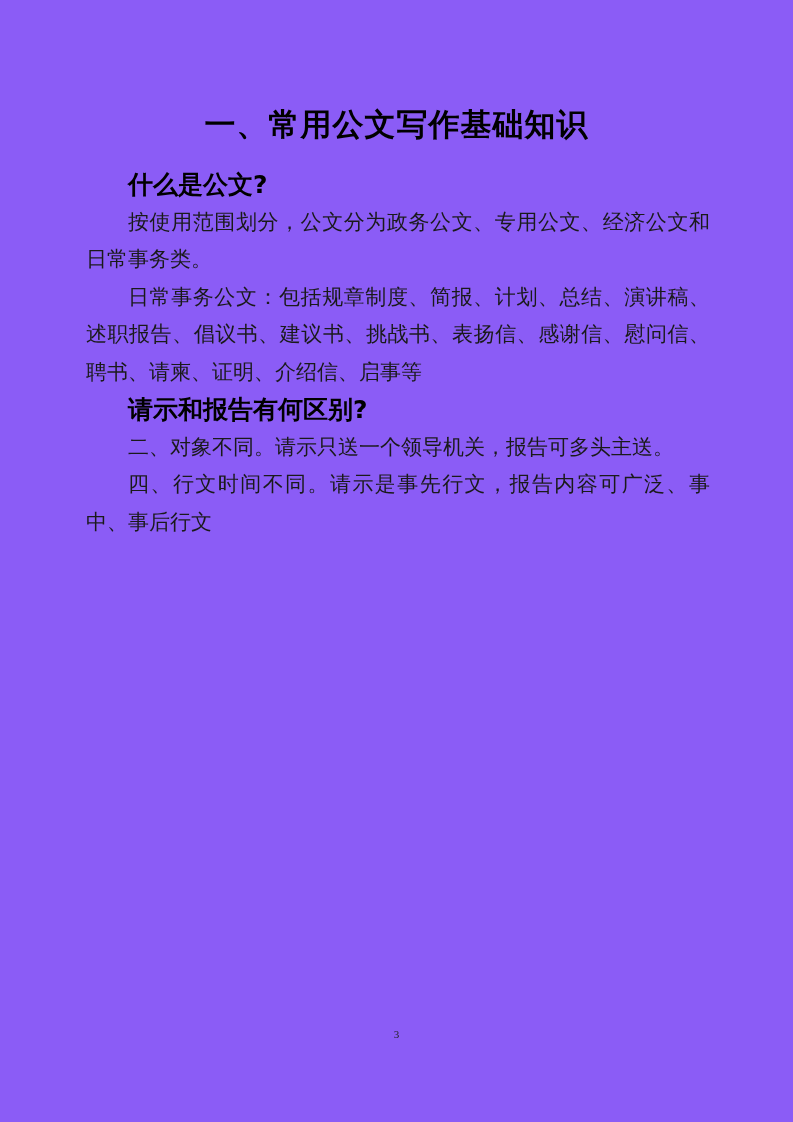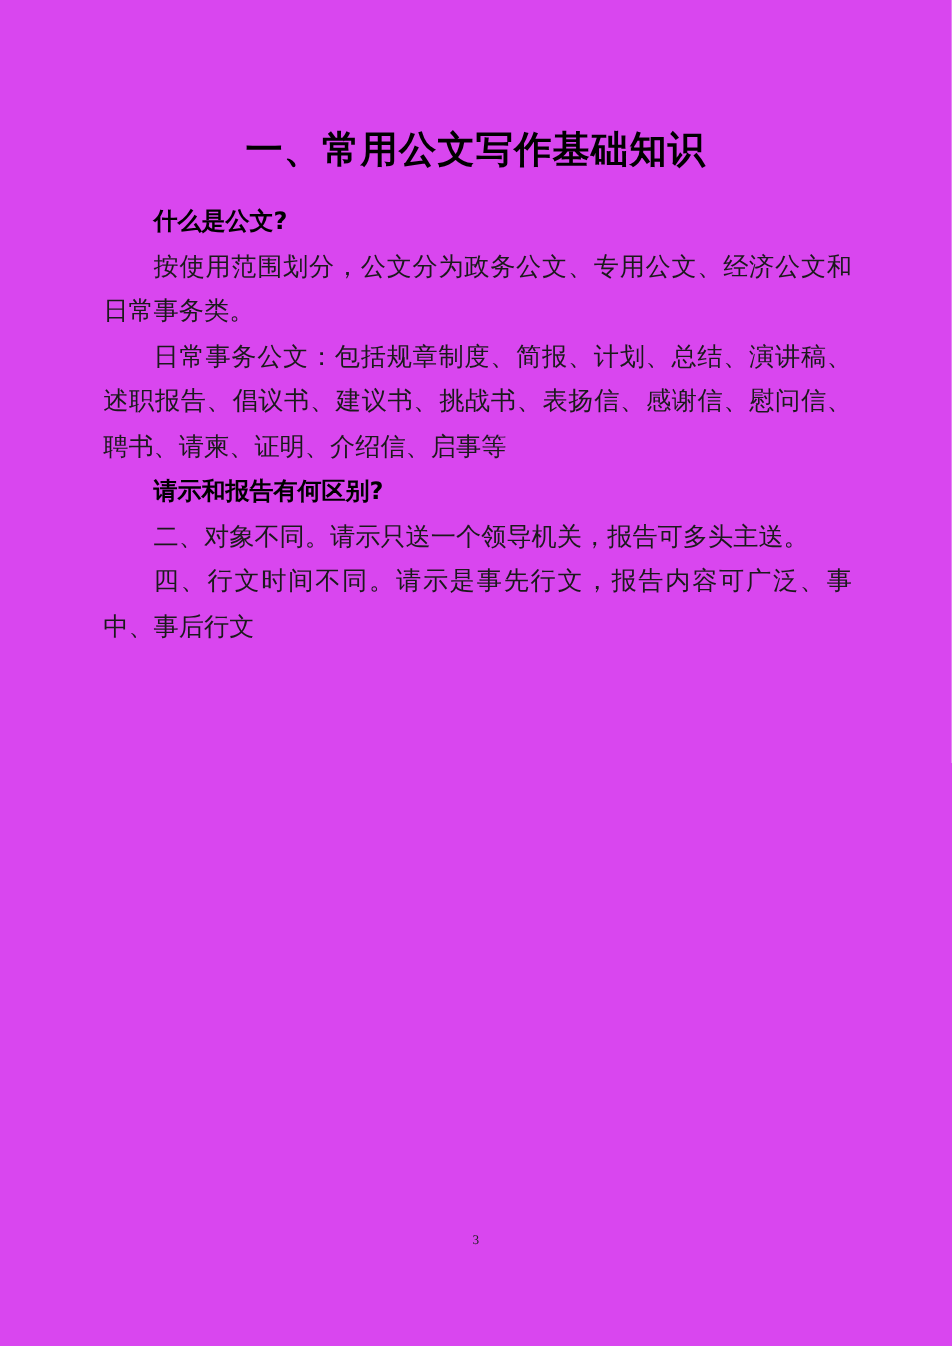--- a/index.html
+++ b/index.html
@@ -1,29 +1,29 @@
 <!DOCTYPE html>
 <html><head>
 <meta charset="utf-8">
 <style>
   html, body { margin: 0; padding: 0; background: #ffffff; }
   body { width: 793px; height: 1122px; position: relative; overflow: hidden; color: #111; }
-  .page { position: absolute; left: 0; top: 0; width: 793px; height: 1122px; background: #d946ef; }
+  .page { position: absolute; left: 0; top: 0; width: 793px; height: 1122px; background: #8b5cf6; }
   .title {
     position: absolute; left: 0; width: 793px; top: 104px; text-align: center;
     font-family: "DejaVu Serif", "Liberation Serif", serif; font-weight: bold; font-size: 31px;
     letter-spacing: 1px; color: #000;
   }
   .body {
     position: absolute; left: 86px; top: 166px; width: 624px;
     font-family: "DejaVu Serif", "Liberation Serif", serif; font-size: 21px; line-height: 37.5px;
     text-align: justify; text-justify: inter-character; color: #1a1a1a;
   }
   .p { text-indent: 42px; margin: 0; }
-  .h { text-indent: 42px; margin: 0; font-family: "DejaVu Sans", "Liberation Sans", sans-serif; font-weight: bold; font-size: 20px; color: #000; }
+  .h { text-indent: 42px; margin: 0; font-family: "DejaVu Sans", "Liberation Sans", sans-serif; font-weight: bold; font-size: 25px; color: #000; }
   .pagenum {
     position: absolute; left: 0; width: 793px; top: 1028px; text-align: center;
     font-family: "Liberation Serif", serif; font-size: 11px; color: #222;
   }
 </style>
 </head>
 <body>
 
 <div class="page">
   <div class="title">一、常用公文写作基础知识</div>

